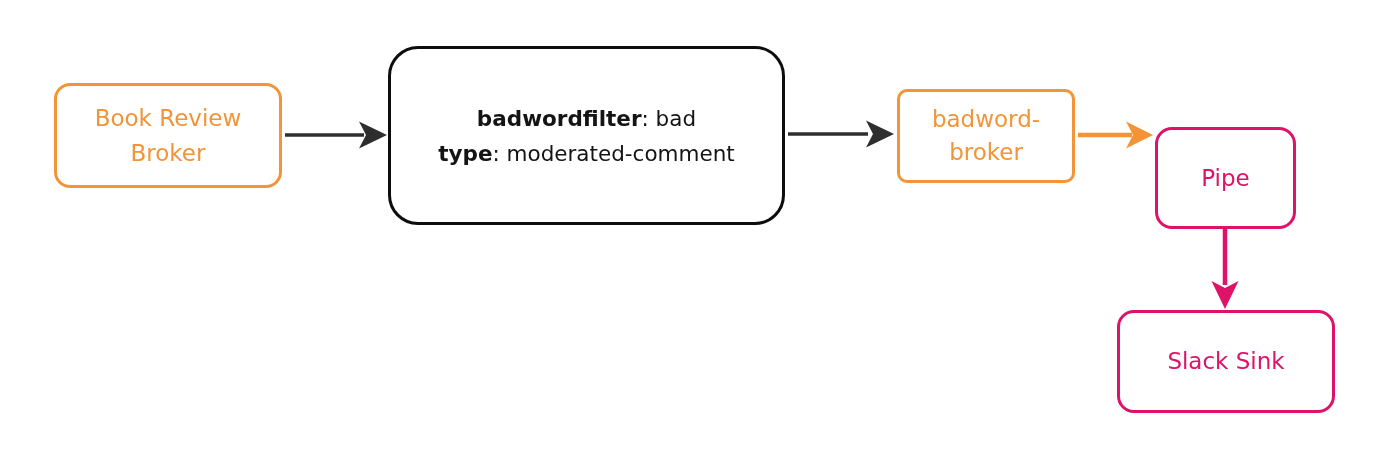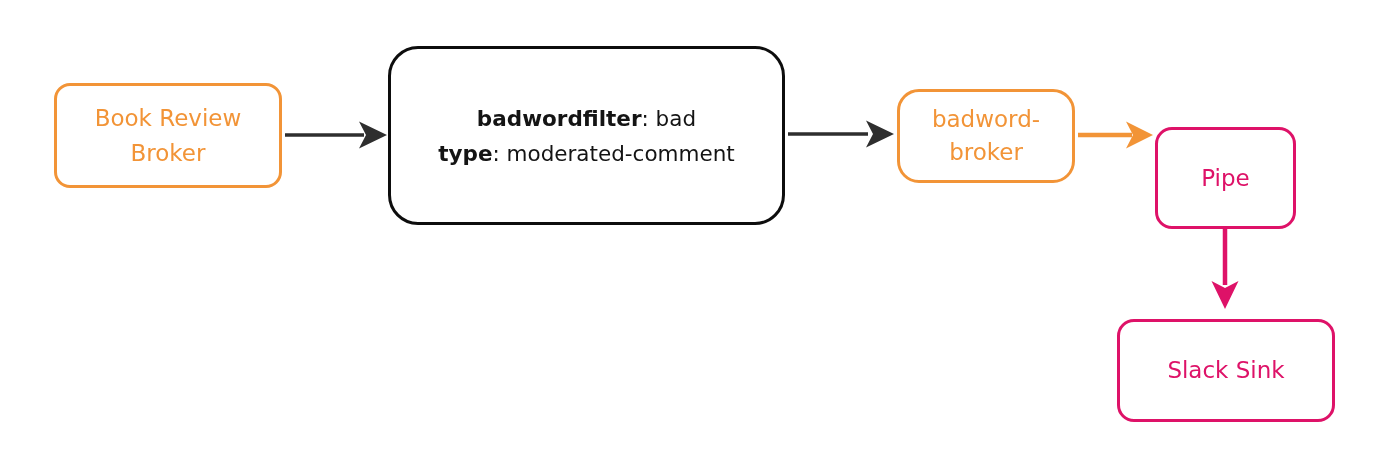--- a/index.html
+++ b/index.html
@@ -82,28 +82,28 @@
     </div>
   </div>
 
   <div class="node trigger-node" data-bind-style="color:diagram.nodes.trigger.color" style="left: 388px; top: 46px; width: 397px; height: 179px; border-radius: 30px; border-color: rgb(13, 13, 13); color: rgb(20, 20, 20);">
     <div class="label" style="font-size:inherit; line-height:inherit;">
       <div class="tline"><b data-bind="diagram.nodes.trigger.line3_key">badwordfilter</b><span data-bind="diagram.nodes.trigger.line3_rest">: bad</span></div>
       <div class="tline"><b data-bind="diagram.nodes.trigger.line2_key">type</b><span data-bind="diagram.nodes.trigger.line2_rest">: moderated-comment</span></div>
     </div>
   </div>
 
-  <div class="node compact" data-bind-style="color:diagram.nodes.badword_broker.color" style="left: 897px; top: 89px; width: 178px; height: 94px; border-radius: 22px; color: rgb(242, 148, 55);">
+  <div class="node compact" data-bind-style="color:diagram.nodes.badword_broker.color" style="left: 897px; top: 89px; width: 178px; height: 94px; border-radius: 10px; color: rgb(242, 148, 55);">
     <div class="label">
       <div data-bind="diagram.nodes.badword_broker.label_line1">badword-</div>
       <div data-bind="diagram.nodes.badword_broker.label_line2">broker</div>
     </div>
   </div>
 
   <div class="node" data-bind-style="color:diagram.nodes.pipe.color" style="left: 1155px; top: 85px; width: 141px; height: 102px; border-radius: 17px; color: rgb(222, 18, 104); margin-top: 42px;">
     <div class="label" data-bind="diagram.nodes.pipe.label">Pipe</div>
   </div>
 
-  <div class="node" data-bind-style="color:diagram.nodes.slack_sink.color" style="left: 1117px; top: 310px; width: 218px; height: 103px; border-radius: 17px; color: rgb(222, 18, 104); margin-top: 9px;">
+  <div class="node" data-bind-style="color:diagram.nodes.slack_sink.color" style="left: 1117px; top: 310px; width: 218px; height: 103px; border-radius: 17px; color: rgb(222, 18, 104);">
     <div class="label" data-bind="diagram.nodes.slack_sink.label">Slack Sink</div>
   </div>
 
 </div>
 
 </body></html>

